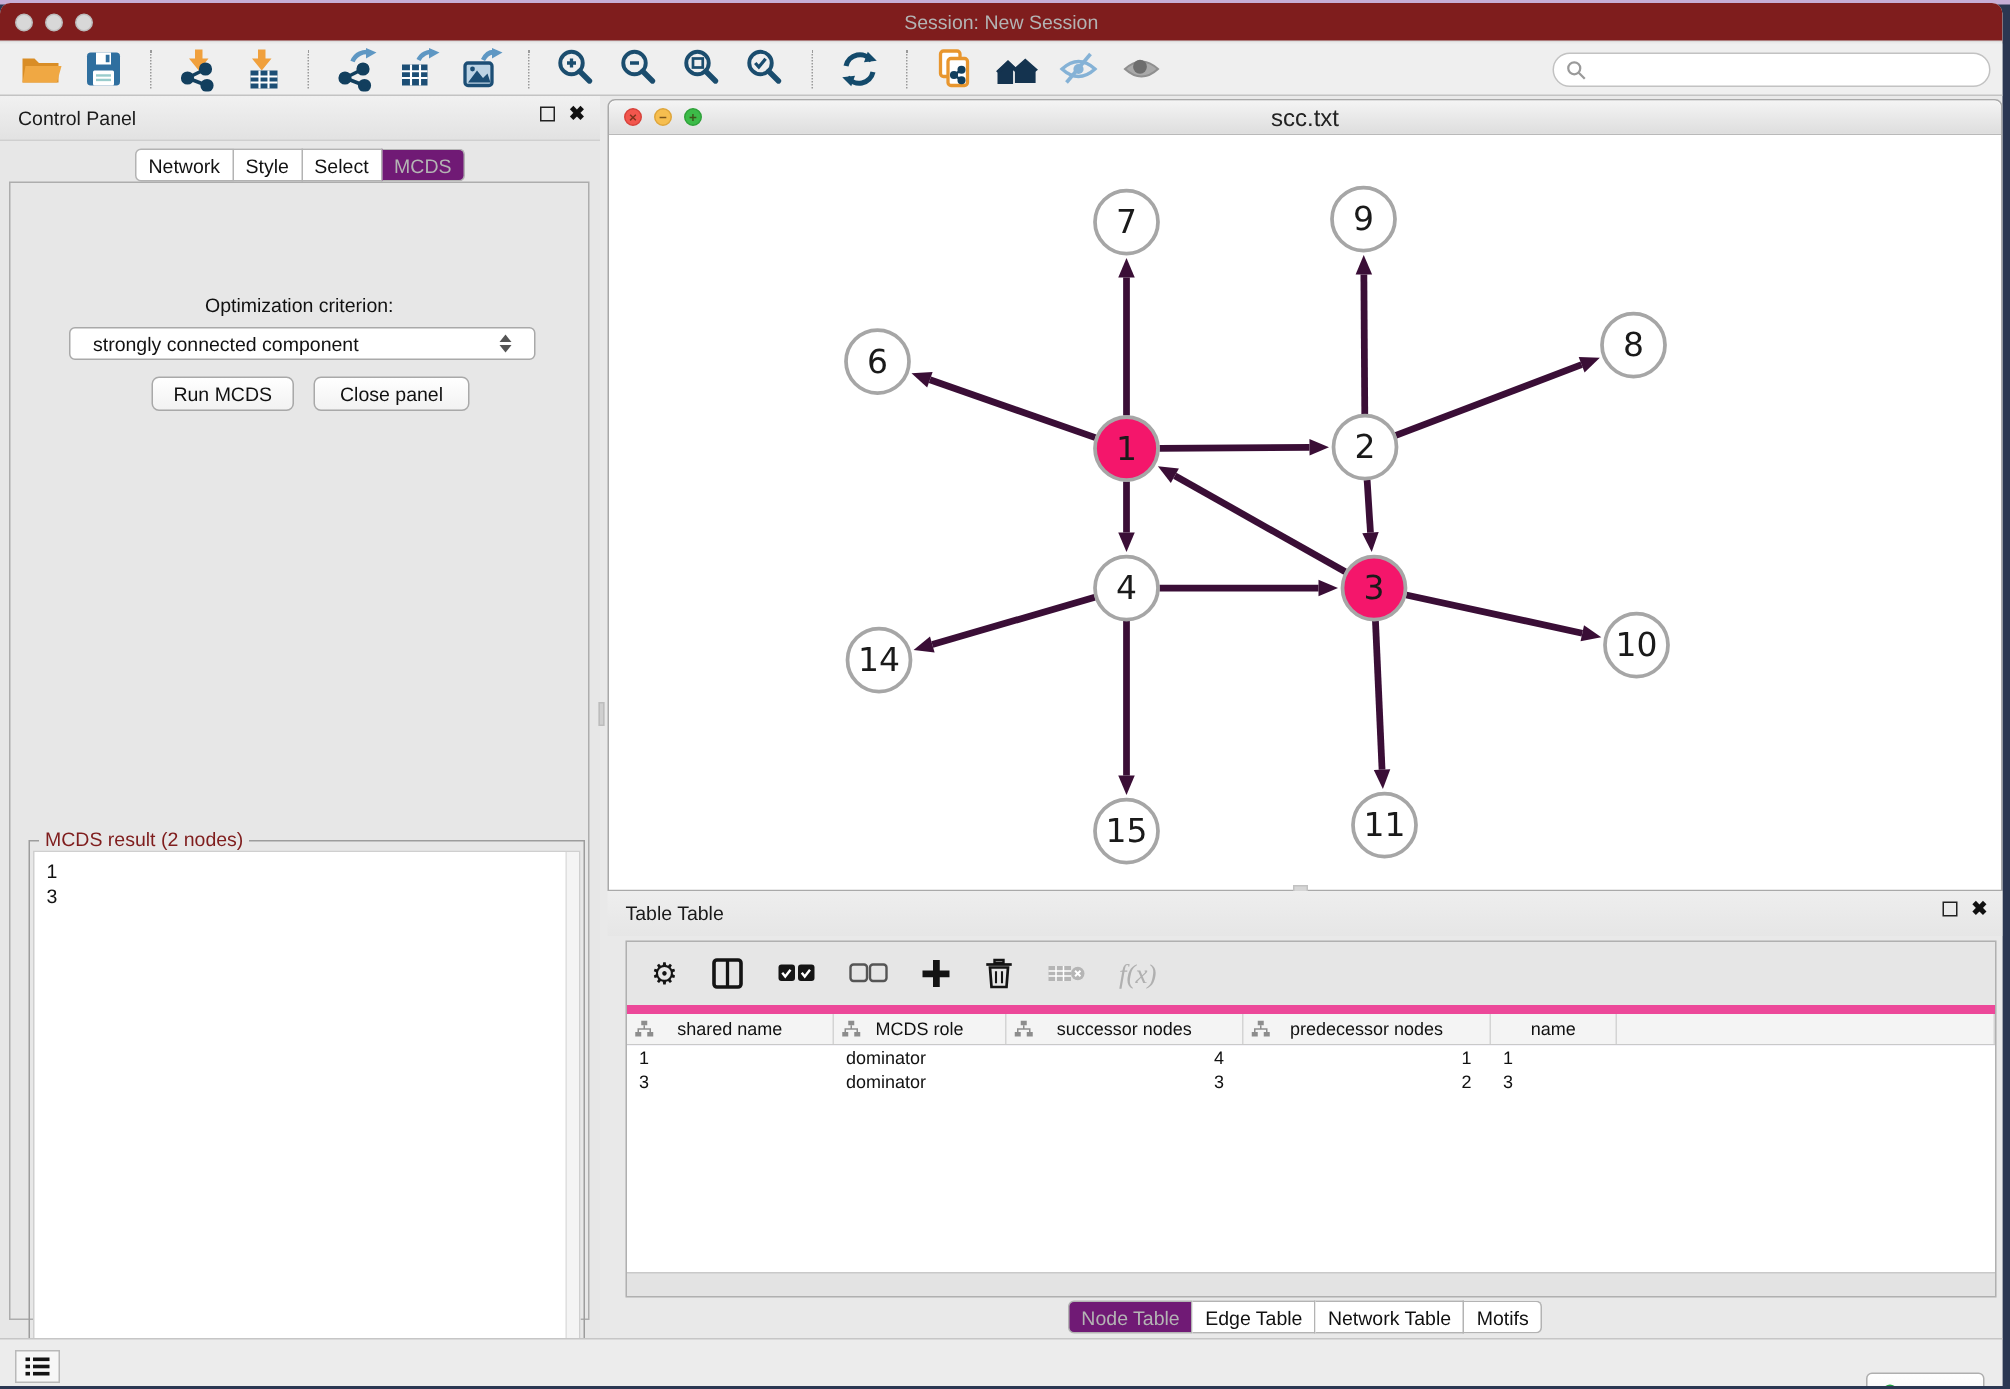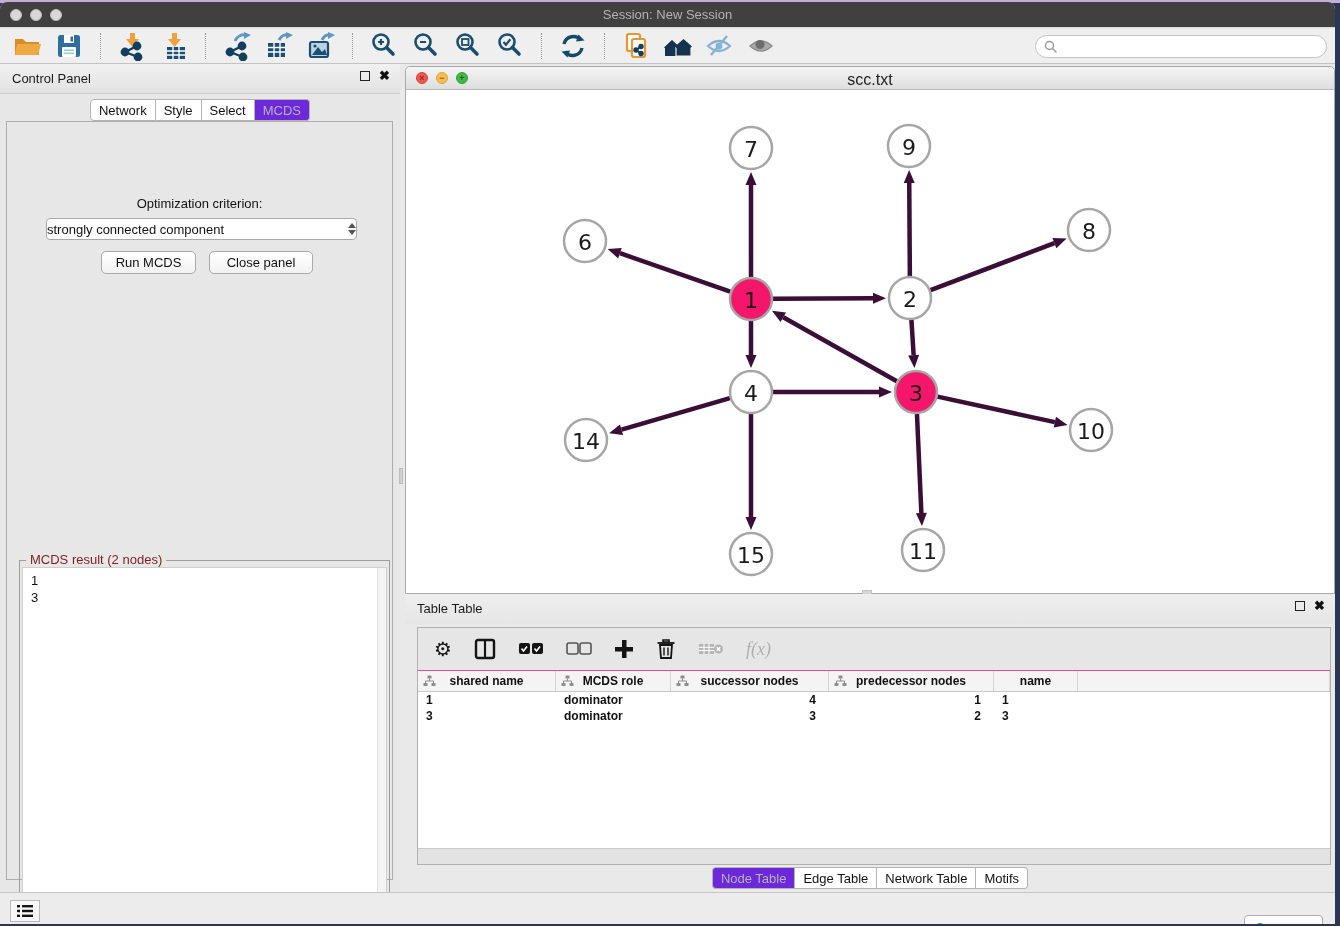--- a/index.html
+++ b/index.html
@@ -2,21 +2,21 @@
 <html><head>
 <meta charset="utf-8">
 <style>
   * { margin:0; padding:0; box-sizing:border-box; }
   html,body { width:1340px; height:926px; }
   body { background:#2b3752; font-family:"Liberation Sans", sans-serif; position:relative; overflow:hidden; }
   .top-strip { position:absolute; left:0; top:0; width:1340px; height:3px; background:#c7aed6; }
   .window { position:absolute; left:0; top:2px; width:1335px; height:922px; background:#e9e9e9; border-radius:7px 7px 0 0; overflow:hidden; }
 
   
-  .titlebar { position:absolute; left:0; top:0; width:100%; height:26px; background:#404040; border-bottom:1px solid #dcdcdc; }
+  .titlebar { position:absolute; left:0; top:0; width:100%; height:26px; background:#7f1d1d; border-bottom:1px solid #dcdcdc; }
   .traffic { position:absolute; left:10px; top:7px; display:flex; gap:8px; }
   .tl { width:12px; height:12px; border-radius:50%; background:#d8d8d8; border:1px solid #bcbcbc; }
   .wtitle { position:absolute; left:0; right:0; top:5px; text-align:center; font-size:13px; color:#b3b3b3; }
 
   
   .toolbar { position:absolute; left:0; top:27px; width:100%; height:35px; background:#efefef; border-bottom:1px solid #c3c3c3; display:flex; align-items:center; padding-left:6px; }
   .tbtn { width:42px; height:30px; display:flex; align-items:center; justify-content:center; background:transparent; border:none; }
   .tsep { width:0; height:26px; border-left:1px dotted #9a9a9a; margin:0 10px; }
   .search-wrap { position:absolute; right:8px; top:6px; width:292px; height:23px; background:#fff; border:1px solid #c2c2c2; border-radius:12px; display:flex; align-items:center; padding-left:8px; }
   .search-wrap input { border:none; outline:none; flex:1; font-size:12px; background:transparent; margin-left:5px; font-family:"Liberation Sans",sans-serif; }
@@ -27,25 +27,25 @@
   .phead .ptitle { position:absolute; left:12px; top:7px; font-size:13px; color:#1a1a1a; }
   .pctl { position:absolute; right:10px; top:7px; display:flex; gap:9px; align-items:center; }
   .float-ic { width:10px; height:10px; border:1.6px solid #222; display:inline-block; }
   .close-ic { font-size:13px; font-weight:bold; color:#111; line-height:10px; }
 
   .tabs { position:absolute; left:0; width:100%; display:flex; justify-content:center; }
   .cp-tabs { top:35px; }
   .tab { font-size:13px; color:#111; background:#fff; border:1px solid #b3b3b3; border-left:none; padding:3px 8px; height:22px; }
   .tab:first-child { border-left:1px solid #b3b3b3; border-radius:4px 0 0 4px; }
   .tab:last-child { border-radius:0 4px 4px 0; }
-  .tab.active { background:#6d28d9; color:#b4b4b4; }
+  .tab.active { background:#701a75; color:#b4b4b4; }
 
   .cp-box { position:absolute; left:6px; top:57px; width:387px; height:759px; border:1px solid #adadad; }
   .opt-label { position:absolute; left:0; width:100%; top:74px; text-align:center; font-size:13px; color:#111; }
-  .dropdown { position:absolute; left:39px; top:96px; width:311px; height:22px; background:#fff; border:1px solid #a9a9a9; border-radius:4px; display:flex; align-items:center; padding:0 0; }
+  .dropdown { position:absolute; left:39px; top:96px; width:311px; height:22px; background:#fff; border:1px solid #a9a9a9; border-radius:4px; display:flex; align-items:center; padding:0 15px; }
   .dropdown .dval { flex:1; font-size:13px; color:#111; }
   .stepper { display:flex; flex-direction:column; gap:2px; align-items:center; }
   .stepper i { width:0; height:0; border-left:4px solid transparent; border-right:4px solid transparent; }
   .stepper .up { border-bottom:5px solid #555; }
   .stepper .dn { border-top:5px solid #555; }
   .cp-btn { position:absolute; top:129px; height:23px; background:linear-gradient(#ffffff,#f2f2f2); border:1px solid #a9a9a9; border-radius:5px; font-size:13px; color:#111; font-family:"Liberation Sans",sans-serif; }
   .run-btn { left:94px; width:95px; }
   .closep-btn { left:202px; width:104px; }
 
   .result-box { position:absolute; left:12px; top:438px; width:371px; height:376px; border:1px solid #9d9d9d; }
@@ -63,21 +63,21 @@
   .tl-grn { background:#3cbb48; border:1px solid #2fa23a; }
   .canvas { position:absolute; left:0; top:23px; width:928px; height:503px; background:#fff; }
 
   
   .tpanel { position:absolute; left:405px; top:592px; width:930px; height:298px; background:#e9e9e9; }
   .tp-inner { position:absolute; left:12px; top:33px; width:914px; height:238px; border:1px solid #b0b0b0; background:#e6e6e6; display:flex; flex-direction:column; }
   .tp-toolbar { height:42px; display:flex; align-items:center; gap:22px; padding-left:16px; background:#e6e6e6; }
   .tp-toolbar .ticon { display:flex; align-items:center; justify-content:center; background:none; border:none; }
   .gear-txt { font-size:20px; color:#141414; font-family:"DejaVu Sans",sans-serif; }
   .fx-txt { font-family:"Liberation Serif",serif; font-style:italic; font-size:18px; color:#b0b0b0; }
-  .tgrid { flex:1; display:flex; flex-direction:column; background:#c4b5fd; border-top:1px solid #ec4899;font-weight:bold; }
+  .tgrid { flex:1; display:flex; flex-direction:column; background:#c4b5fd; border-top:6px solid #ec4899; }
   .thead { display:grid; grid-template-columns:138px 115px 158px 165px 84px 1fr; height:21px; background:#f4f4f4; border-bottom:1px solid #c9c9c9; }
   .th { position:relative; display:flex; align-items:center; justify-content:center; font-size:12px; color:#111; border-right:1px solid #d4d4d4; }
   .th svg { position:absolute; left:5px; }
   .trow { display:grid; grid-template-columns:138px 115px 158px 165px 84px 1fr; height:16px; font-size:12px; color:#111; background:#fff; }
   .td { display:flex; align-items:center; padding:0 8px; }
   .td.r { justify-content:flex-end; padding-right:13px; }
   .tbody { flex:1; background:#fff; }
   .tp-bottom { height:16px; background:#e3e3e3; border-top:1px solid #c9c9c9; }
   .tp-tabs { top:273px; }
 

